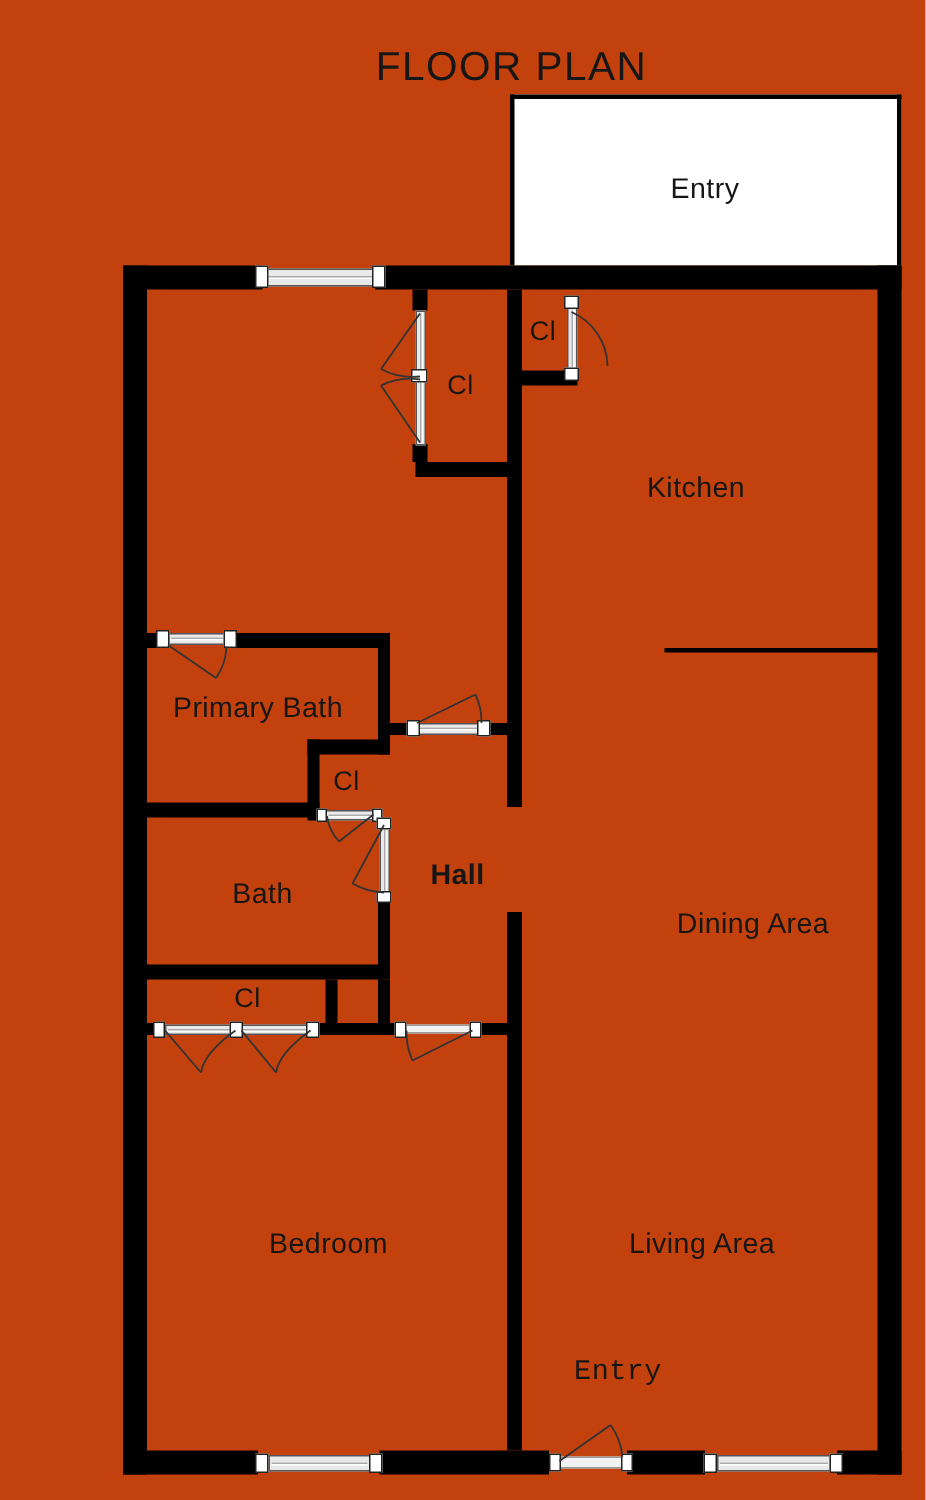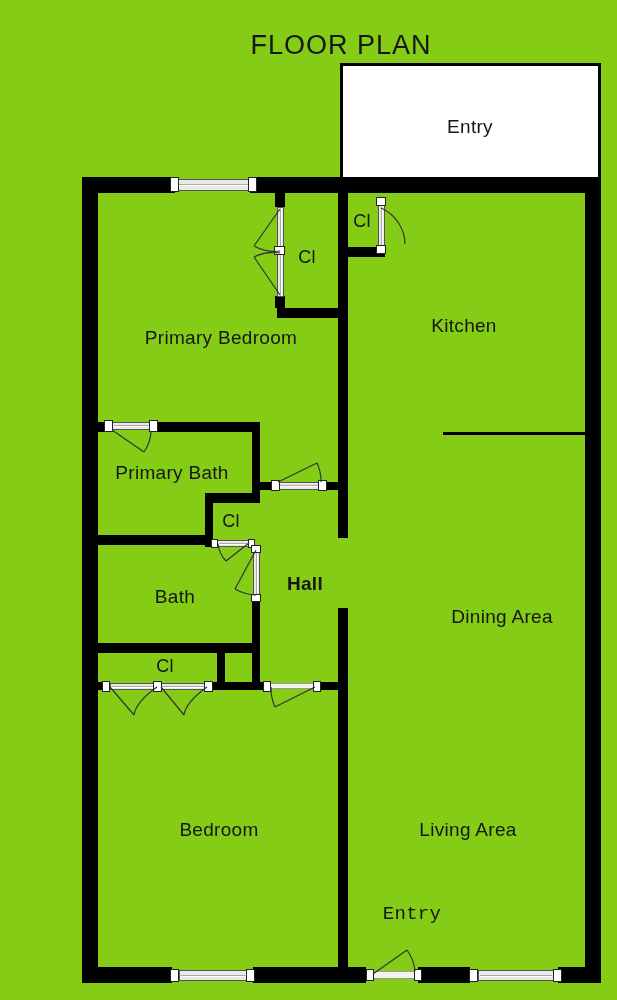--- a/index.html
+++ b/index.html
@@ -1,17 +1,17 @@
 <!DOCTYPE html>
 <html><head>
 <meta charset="utf-8">
 <style>
   html,body{margin:0;padding:0;background:#ffffff;}
   #plan{
-    position:relative;width:617px;height:1000px;background:#84cc16;overflow:hidden;
+    position:relative;width:617px;height:1000px;background:#c2410c;overflow:hidden;
     font-family:"Liberation Sans", sans-serif;color:#111;
   }
   .wall{position:absolute;background:#000;}
   .counter{position:absolute;background:#000;}
   .patio-outline{position:absolute;border:3px solid #000;border-bottom:none;box-sizing:border-box;background:#fff;}
   .glass{position:absolute;box-sizing:border-box;border:1px solid #555;background:#e9e9e9;}
   .glass::after{content:'';position:absolute;left:1px;right:1px;top:50%;height:1px;margin-top:-1px;background:#fff;border-top:1px solid #aaa;}
   .glass-v{position:absolute;box-sizing:border-box;border:1px solid #555;background:#e9e9e9;}
   .glass-v::after{content:'';position:absolute;top:1px;bottom:1px;left:50%;width:1px;margin-left:-1px;background:#fff;border-left:1px solid #aaa;}
   .thresh{position:absolute;box-sizing:border-box;border:1px solid #999;background:#f2f2f2;}
@@ -32,21 +32,20 @@
 
 <div id="plan">
 
   <div class="title" style="left:341px;top:45px;">FLOOR PLAN</div>
 
   <div class="patio-outline" style="left:340px;top:63px;width:261px;height:114px;"></div>
 
   <div class="lbl" style="left:470px;top:127px;">Entry</div>
   <div class="lbl small" style="left:362px;top:221px;">Cl</div>
   <div class="lbl small" style="left:307px;top:257px;">Cl</div>
-  <div class="lbl" style="left:221px;top:338px;">Primary Bedroom</div>
   <div class="lbl" style="left:464px;top:326px;">Kitchen</div>
   <div class="lbl" style="left:172px;top:473px;">Primary Bath</div>
   <div class="lbl small" style="left:231px;top:521px;">Cl</div>
   <div class="lbl" style="left:175px;top:597px;">Bath</div>
   <div class="lbl" style="left:305px;top:584px;font-weight:bold;">Hall</div>
   <div class="lbl" style="left:467px;top:617px;margin-left:35px;">Dining Area</div>
   <div class="lbl small" style="left:165px;top:666px;">Cl</div>
   <div class="lbl" style="left:219px;top:830px;">Bedroom</div>
   <div class="lbl" style="left:468px;top:830px;">Living Area</div>
   <div class="lbl" style="left:412px;top:914px;font-family:Liberation Mono, monospace;">Entry</div>

